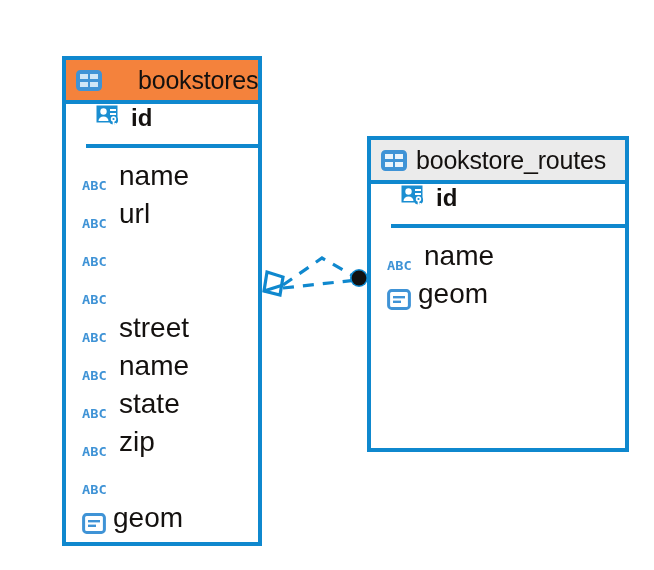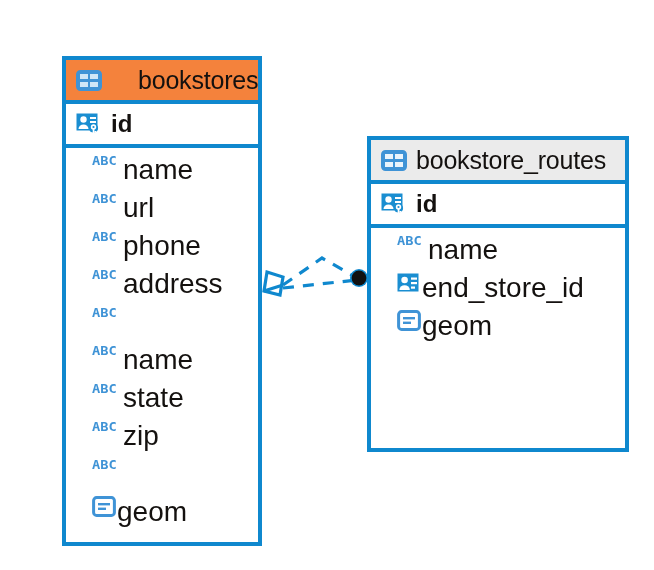--- a/index.html
+++ b/index.html
@@ -45,42 +45,42 @@
     font-size: 25px;
     color: #14110f;
     letter-spacing: -0.2px;
     white-space: nowrap;
   }
 
   
   .entity-keyrow {
     box-sizing: border-box;
     display: flex;
-    align-items: center;
     gap: 9px;
     padding: 0 10px;
     height: 44px;
     border-bottom: 4px solid #0f88ce;
     background: #ffffff;
+    margin-left: 20px;
   }
   .key-label {
     font-size: 24px;
     font-weight: bold;
     color: #14110f;
   }
 
   .entity-fields {
     padding: 6px 0 6px 0;
   }
   .field-row {
     box-sizing: border-box;
     display: flex;
-    align-items: flex-start;
-    gap: 1px;
-    padding: 0 26px;
+    align-items: flex-end;
+    gap: 7px;
+    padding: 0 16px;
     height: 38px;
   }
   .field-label {
     font-size: 28px;
     color: #14110f;
     white-space: nowrap;
   }
 
   
   .icon {
@@ -178,30 +178,29 @@
         <span class="field-label">name</span>
       </div>
 
       <div class="field-row">
         <span class="abc-icon">ABC</span>
         <span class="field-label">url</span>
       </div>
 
       <div class="field-row">
         <span class="abc-icon">ABC</span>
-        <span class="field-label">phone</span>
-      </div>
-
-      <div class="field-row">
-        <span class="abc-icon">ABC</span>
-        <span class="field-label">address</span>
-      </div>
-
-      <div class="field-row">
-        <span class="abc-icon">ABC</span>
+      </div>
+
+      <div class="field-row">
+        <span class="abc-icon">ABC</span>
+      </div>
+
+      <div class="field-row">
+        <span class="abc-icon">ABC</span>
+        <span class="field-label">street</span>
       </div>
 
       <div class="field-row">
         <span class="abc-icon">ABC</span>
         <span class="field-label">name</span>
       </div>
 
       <div class="field-row">
         <span class="abc-icon">ABC</span>
         <span class="field-label">state</span>
@@ -265,33 +264,20 @@
     </div>
 
     <div class="entity-fields">
 
       <div class="field-row">
         <span class="abc-icon">ABC</span>
         <span class="field-label">name</span>
       </div>
 
 
-      <div class="field-row">
-        <span class="icon">
-          <svg width="24" height="21" viewBox="0 0 24 21">
-            <rect x="0.5" y="1.5" width="21" height="18" fill="#1a8ed1"></rect>
-            <circle cx="7.6" cy="8" r="3.3" fill="#ffffff"></circle>
-            <path d="M 2.4 18 a 5.2 4.8 0 0 1 10.4 0 Z" fill="#ffffff"></path>
-            <rect x="14" y="5.5" width="6" height="2.2" fill="#ffffff"></rect>
-            <rect x="14" y="10" width="6" height="2.2" fill="#ffffff"></rect>
-            <rect x="14" y="14.5" width="4" height="2.2" fill="#ffffff"></rect>
-          </svg>
-        </span>
-        <span class="field-label">end_store_id</span>
-      </div>
 
       <div class="field-row">
         <span class="icon">
           <svg width="24" height="21" viewBox="0 0 24 21">
             <rect x="1.6" y="1.6" width="20.8" height="17.8" rx="3" ry="3" fill="#ffffff" stroke="#3f93d6" stroke-width="3"></rect>
             <rect x="6" y="7" width="12" height="2.4" fill="#3f93d6"></rect>
             <rect x="6" y="11.6" width="8" height="2.4" fill="#3f93d6"></rect>
           </svg>
         </span>
         <span class="field-label">geom</span>

